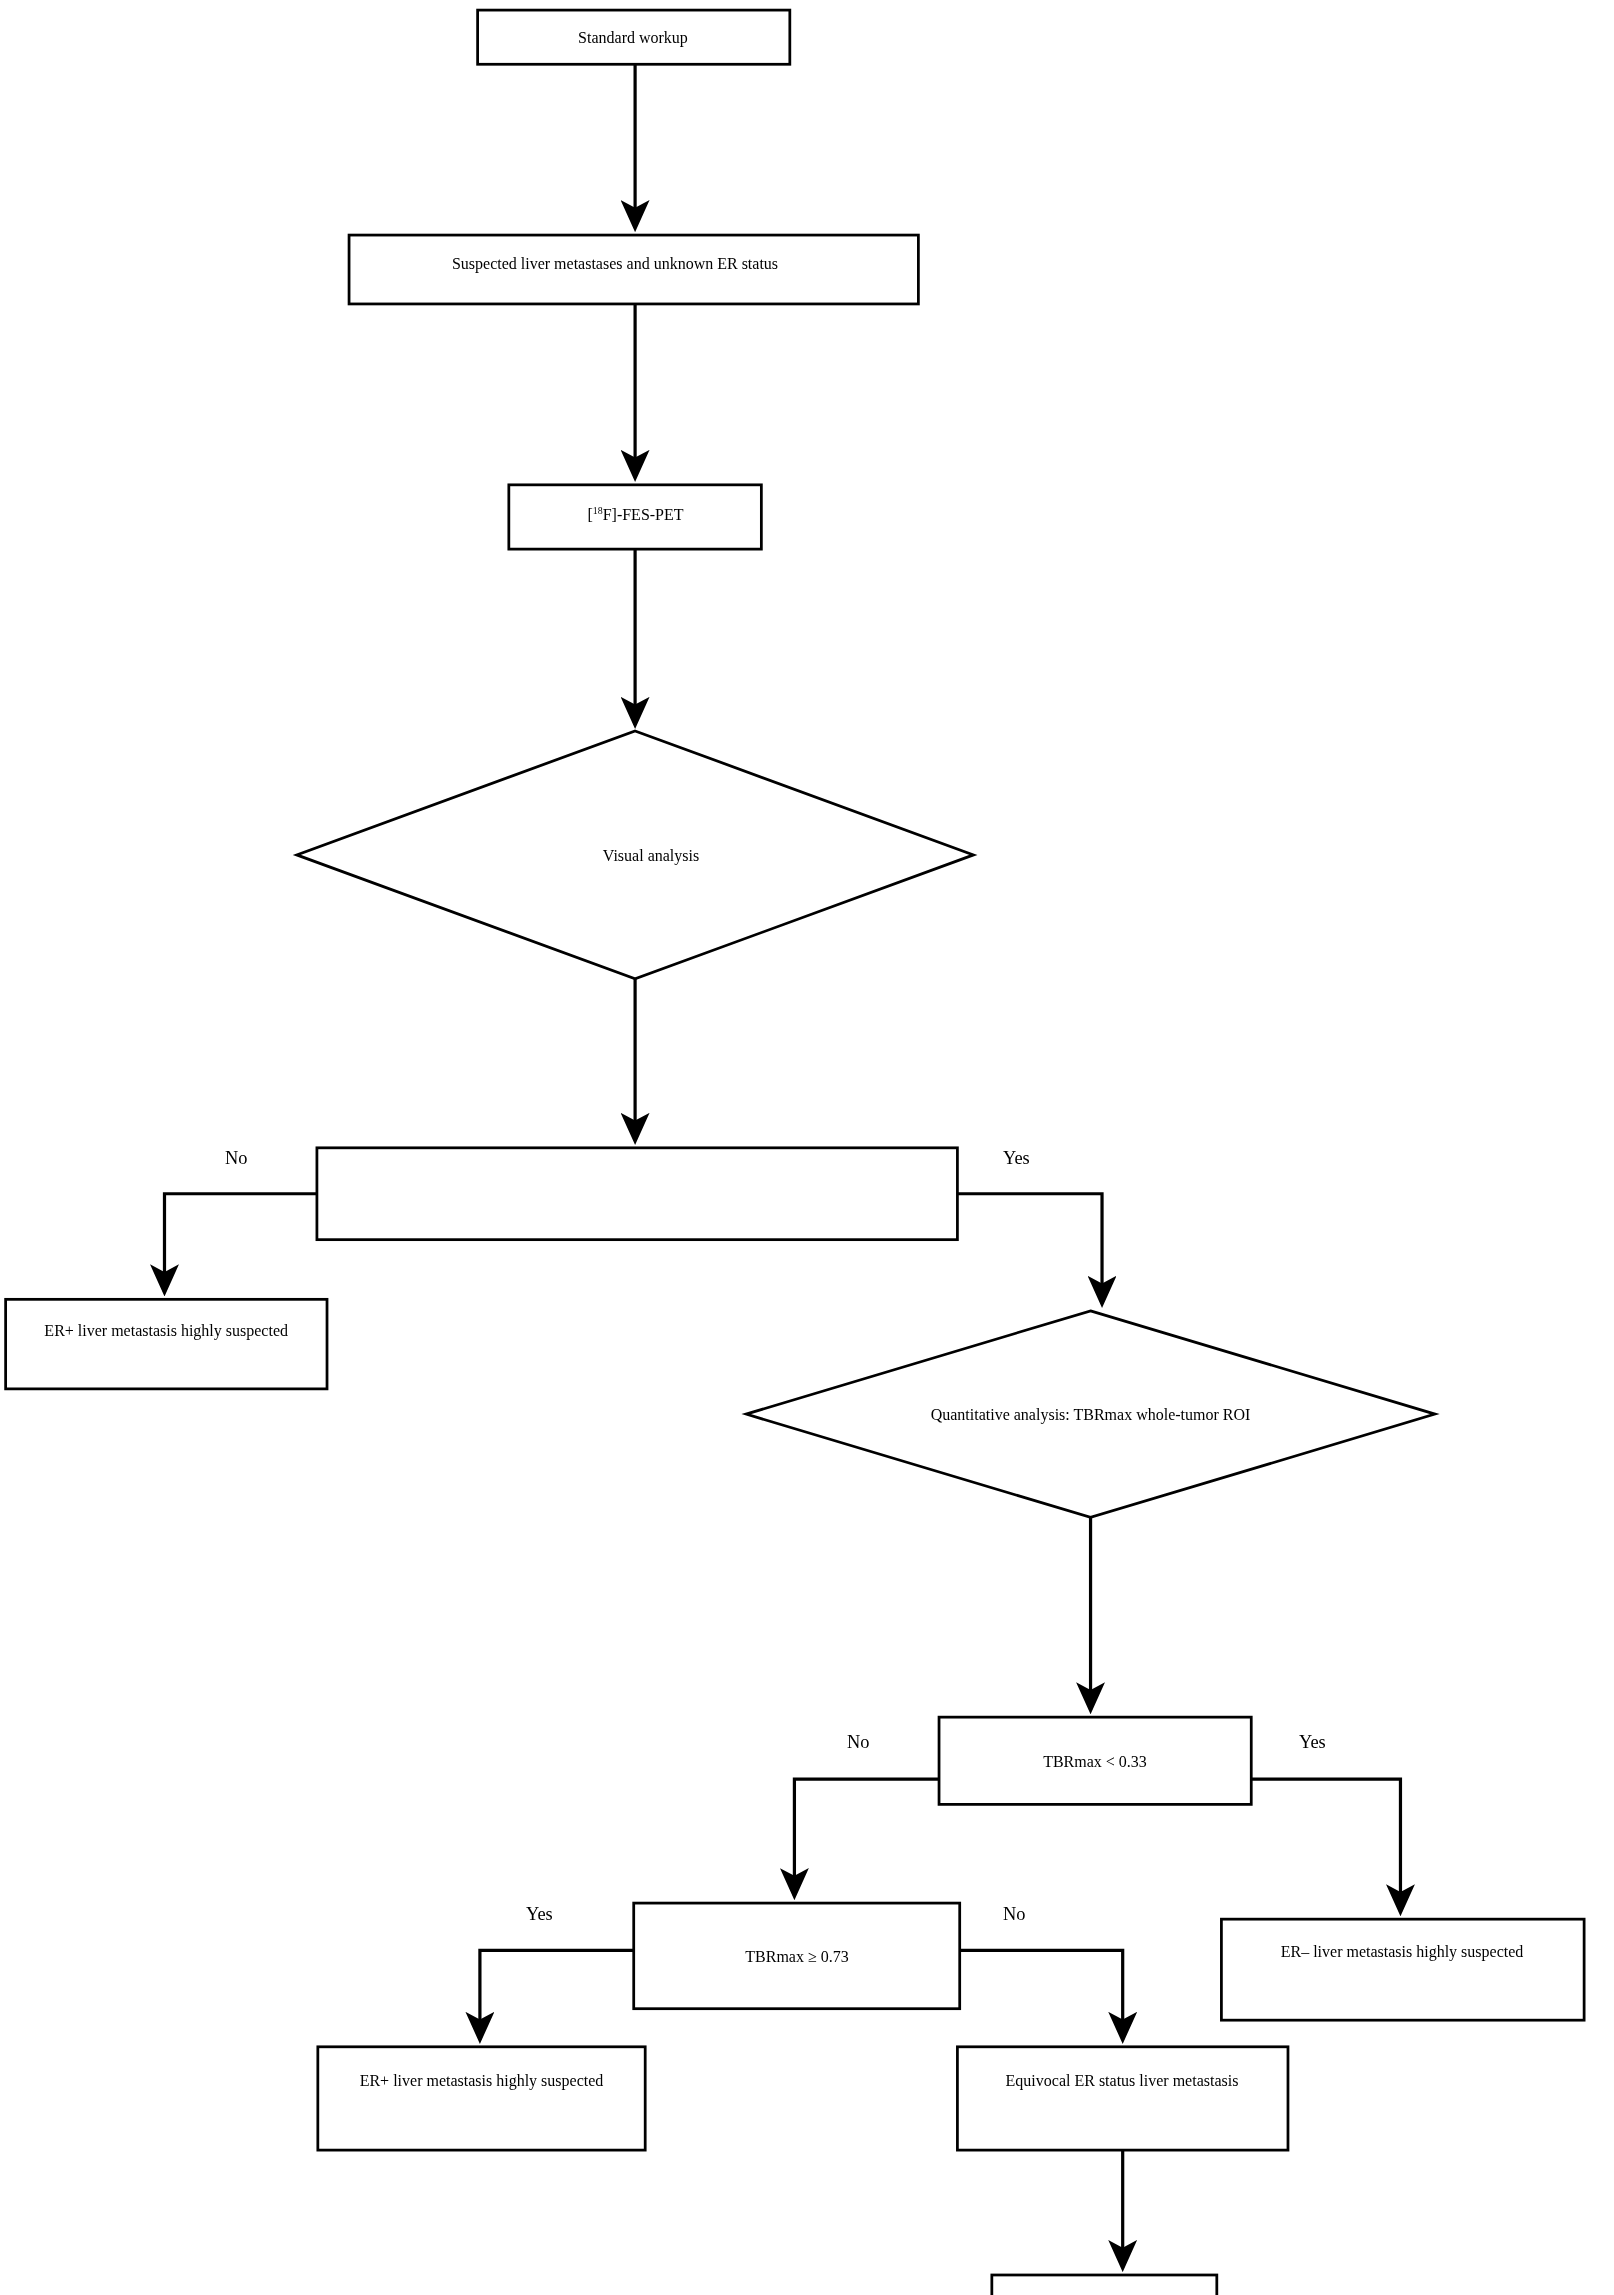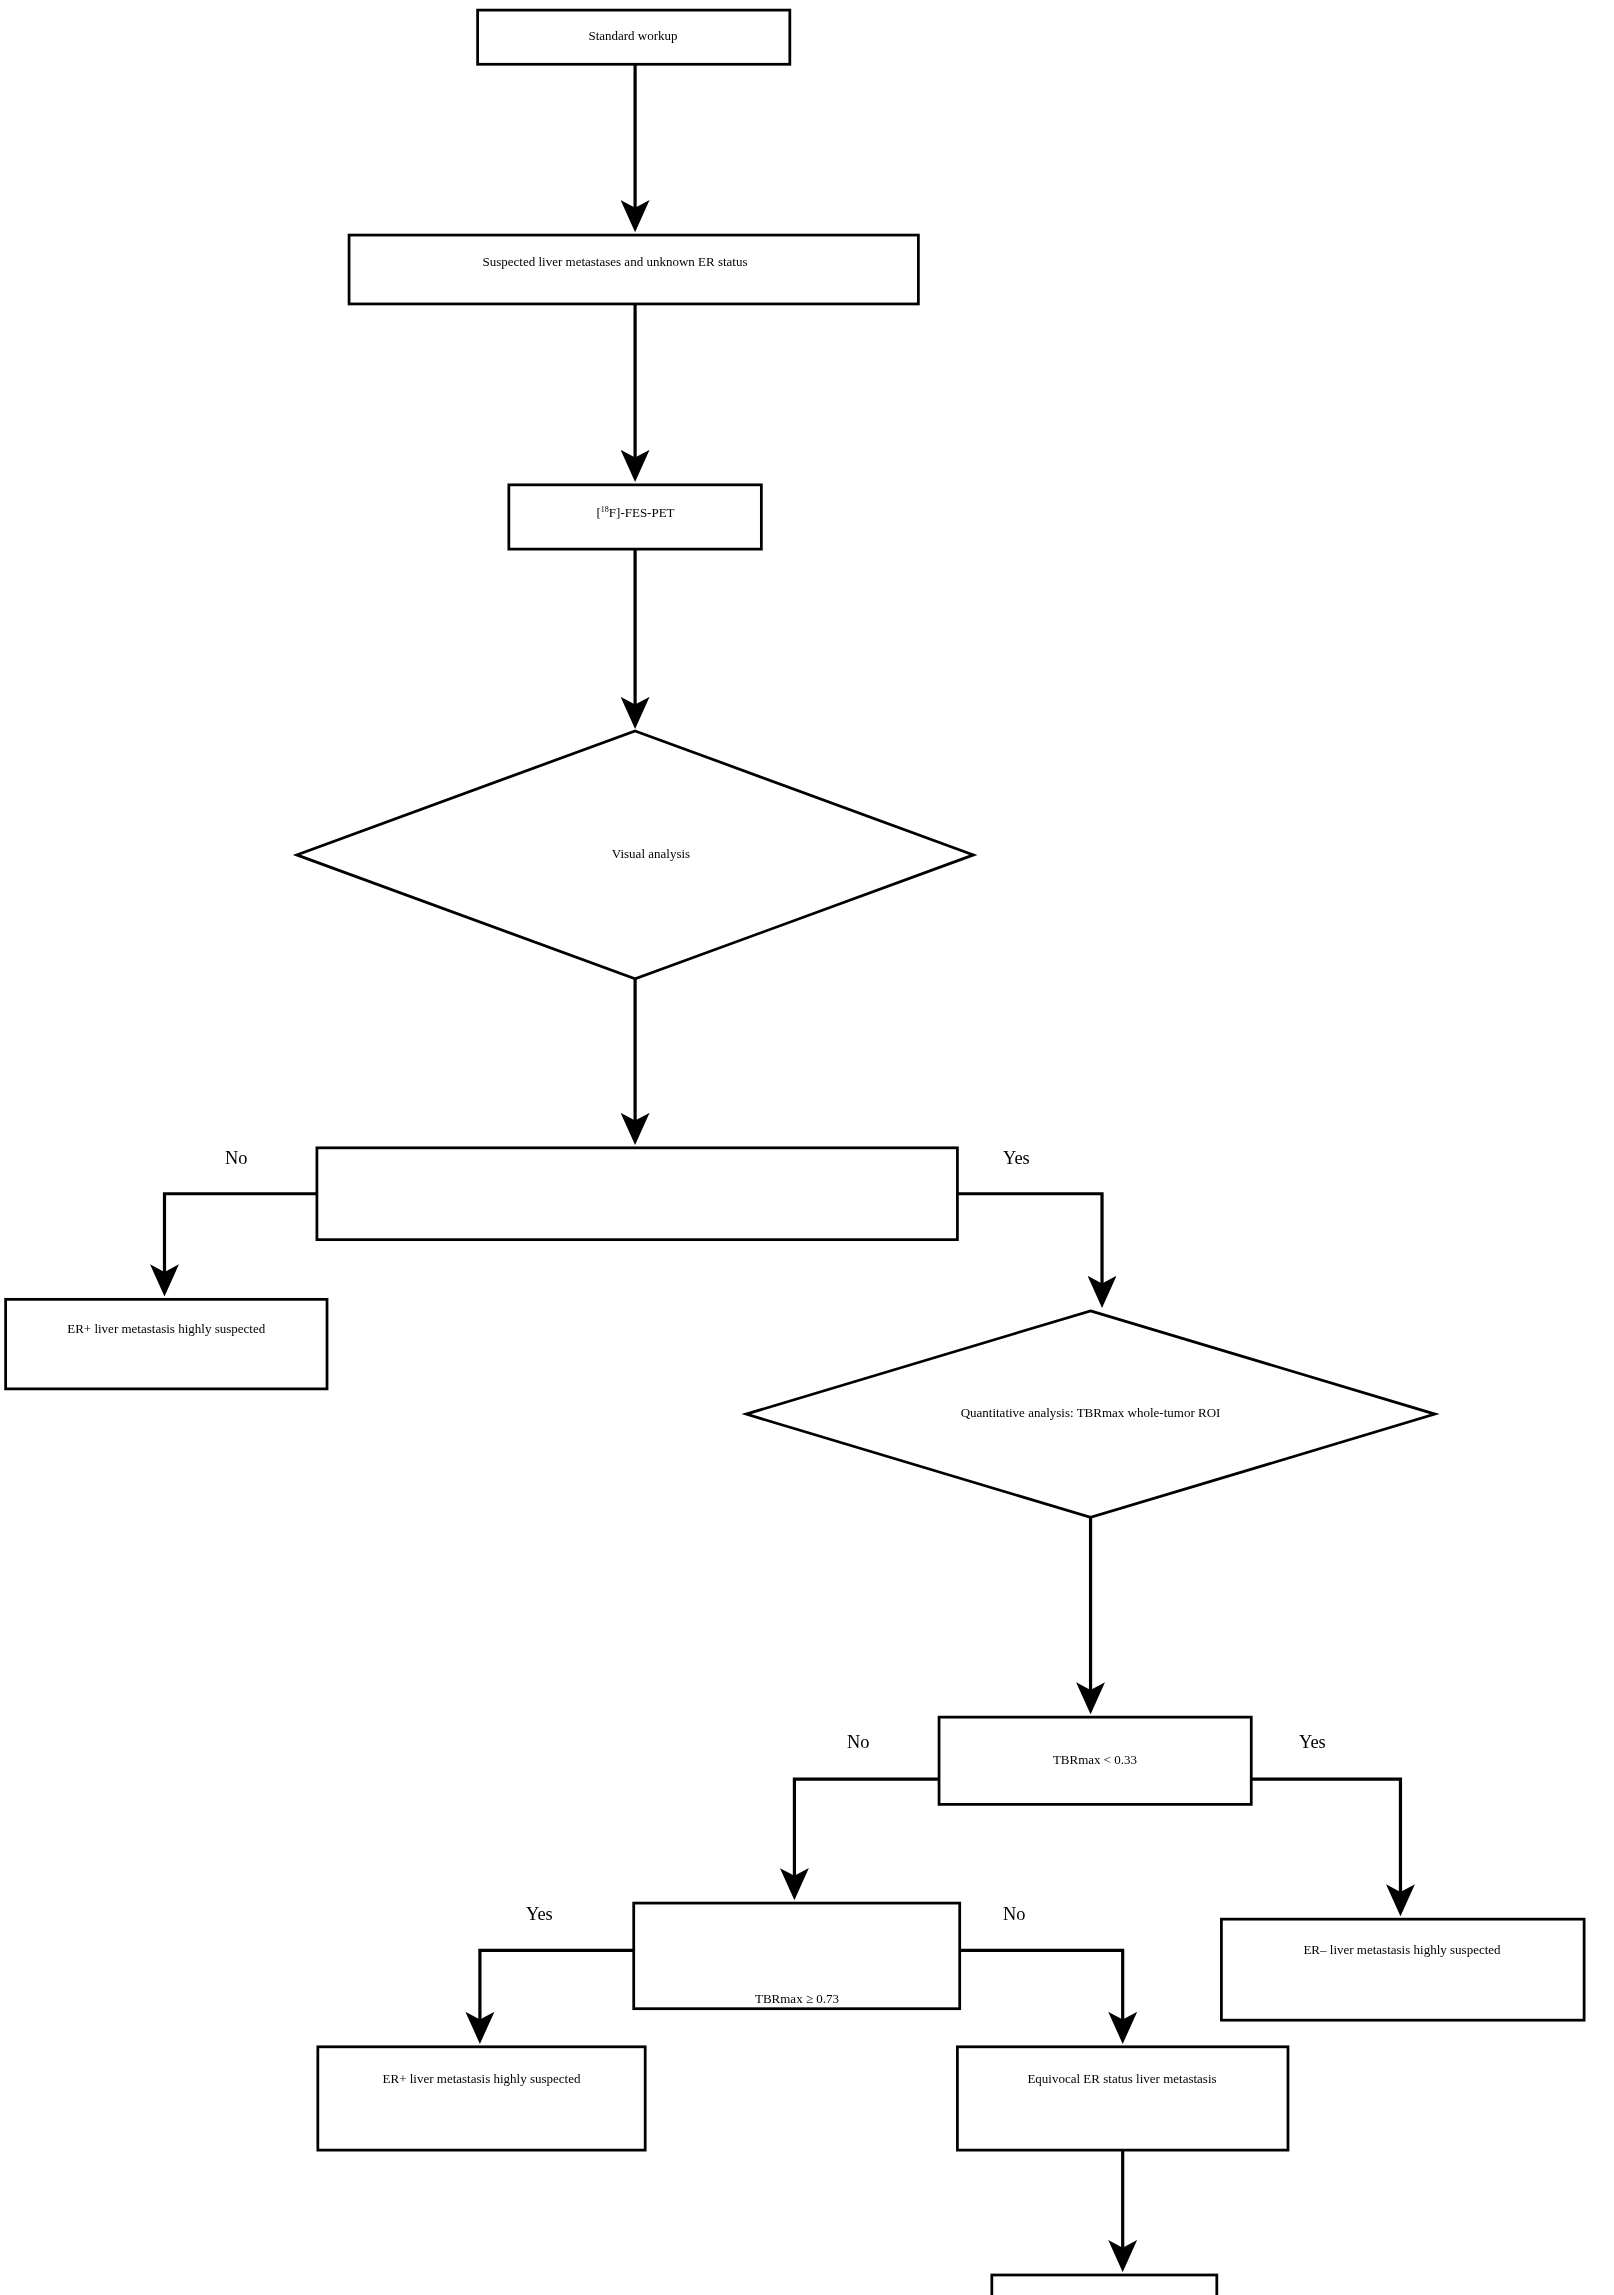--- a/index.html
+++ b/index.html
@@ -35,21 +35,21 @@
   }
   .connector {
     fill: none;
     stroke: #000000;
     stroke-width: 7;
   }
   .node-label {
     position: absolute;
     text-align: center;
     font-family: "Liberation Serif", "DejaVu Serif", serif;
-    font-size: 13px;
+    font-size: 16px;
     line-height: 1.34;
     color: #000000;
     pointer-events: none;
     white-space: pre-line;
   }
   .node-label sup {
     font-size: 0.62em;
     vertical-align: super;
     line-height: 0;
   }
@@ -117,21 +117,21 @@
 
   <div class="node-label" style="left:495px; top:845px; width:312px;">Visual analysis</div>
 
 
   <div class="node-label" style="left:14.7px; top:1320px; width:303px;">ER+ liver metastasis highly suspected</div>
 
   <div class="node-label" style="left:822px; top:1404px; width:537px;">Quantitative analysis: TBRmax whole-tumor ROI</div>
 
   <div class="node-label" style="left:939px; top:1751px; width:312px;">TBRmax &lt; 0.33</div>
 
-  <div class="node-label" style="left:634px; top:1946px; width:326px;margin-top:44px;">TBRmax ≥ 0.73</div>
+  <div class="node-label" style="left:634px; top:1946px; width:326px;">TBRmax ≥ 0.73</div>
 
   <div class="node-label" style="left:1230px; top:1941px; width:344px;">ER– liver metastasis highly suspected</div>
 
   <div class="node-label" style="left:327px; top:2070px; width:309px;">ER+ liver metastasis highly suspected</div>
 
   <div class="node-label" style="left:966px; top:2070px; width:312px;">Equivocal ER status liver metastasis</div>
 
   <div class="edge-label" style="left:225px; top:1148px;">No</div>
 
   <div class="edge-label" style="left:1003px; top:1148px;">Yes</div>

